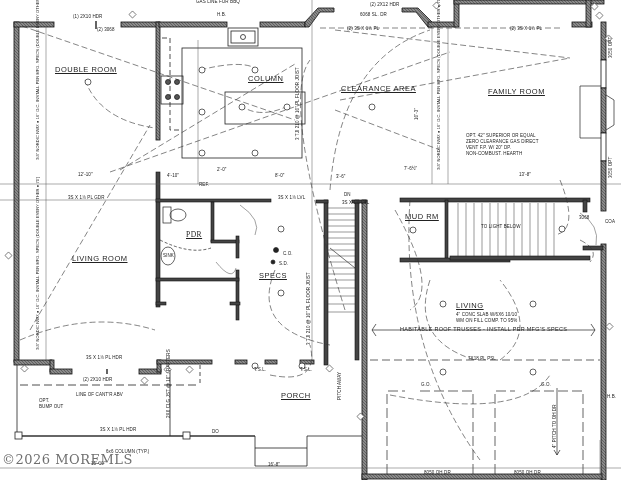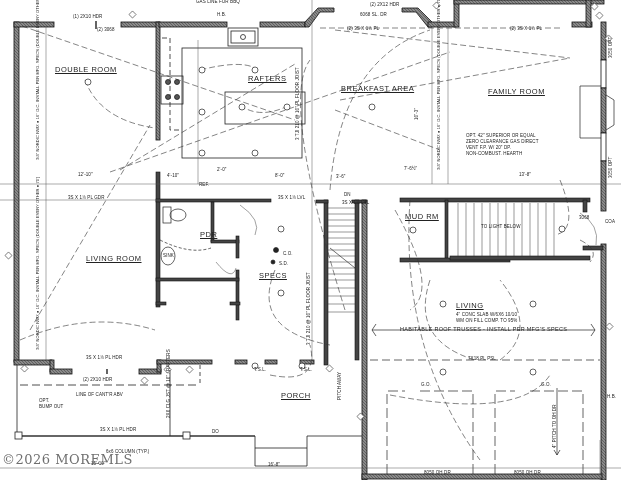--- a/index.html
+++ b/index.html
@@ -269,25 +269,25 @@
   <g fill="none" stroke="#444" stroke-width="0.5">
     <path d="M240,205 Q262,220 255,235"></path>
     <path d="M216,262 Q232,282 236,268"></path>
     <path d="M580,213 Q600,225 596,245"></path>
     <line x1="96" y1="21" x2="96" y2="29" stroke-width="1.4" stroke="#222"></line>
     <line x1="107" y1="369" x2="107" y2="374" stroke-width="1.4" stroke="#222"></line>
   </g>
 </svg>
 
 <span class="lbl room" style="left:55px;top:66px;">DOUBLE ROOM</span>
-<span class="lbl room" style="left:248px;top:75px;">RAFTERS</span>
-<span class="lbl room" style="left:341px;top:85px;">BREAKFAST AREA</span>
+<span class="lbl room" style="left:248px;top:75px;">COLUMN</span>
+<span class="lbl room" style="left:341px;top:85px;">CLEARANCE AREA</span>
 <span class="lbl room" style="left:476px;top:88px;padding-left:12px;">FAMILY ROOM</span>
-<span class="lbl room" style="left:54px;top:255px;padding-left:32px;">LIVING ROOM</span>
-<span class="lbl room" style="left:200px;top:231px;">PDR</span>
+<span class="lbl room" style="left:72px;top:255px;">LIVING ROOM</span>
+<span class="lbl room" style="left:186px;top:231px;font-family:Liberation Serif, serif;">PDR</span>
 <span class="lbl room" style="left:259px;top:272px;">SPECS</span>
 <span class="lbl room" style="left:405px;top:213px;">MUD RM</span>
 <span class="lbl room" style="left:456px;top:302px;">LIVING</span>
 <span class="lbl room" style="left:281px;top:392px;text-align:right;">PORCH</span>
 
 <span class="lbl sm" style="left:196px;top:0px;">GAS LINE FOR BBQ</span>
 <span class="lbl sm" style="left:217px;top:13px;">H.B.</span>
 <span class="lbl sm" style="left:73px;top:15px;">(1) 2X10 HDR</span>
 <span class="lbl sm" style="left:97px;top:28px;">(2) 3068</span>
 <span class="lbl sm" style="left:370px;top:3px;">(2) 2X12 HDR</span>

